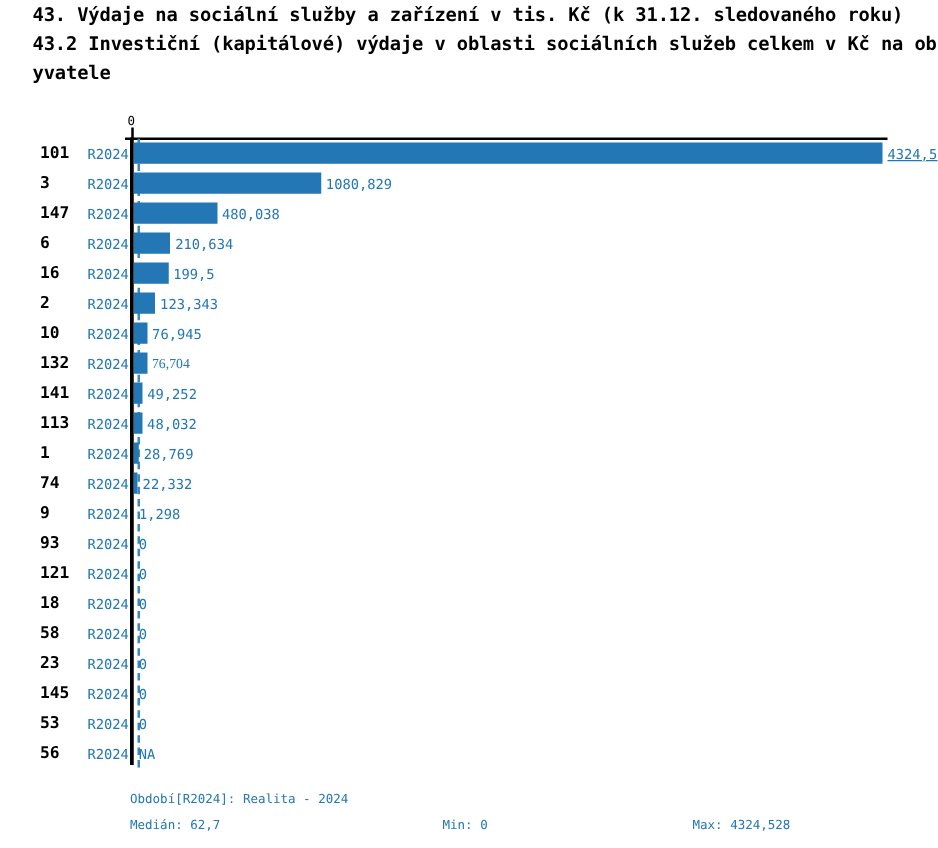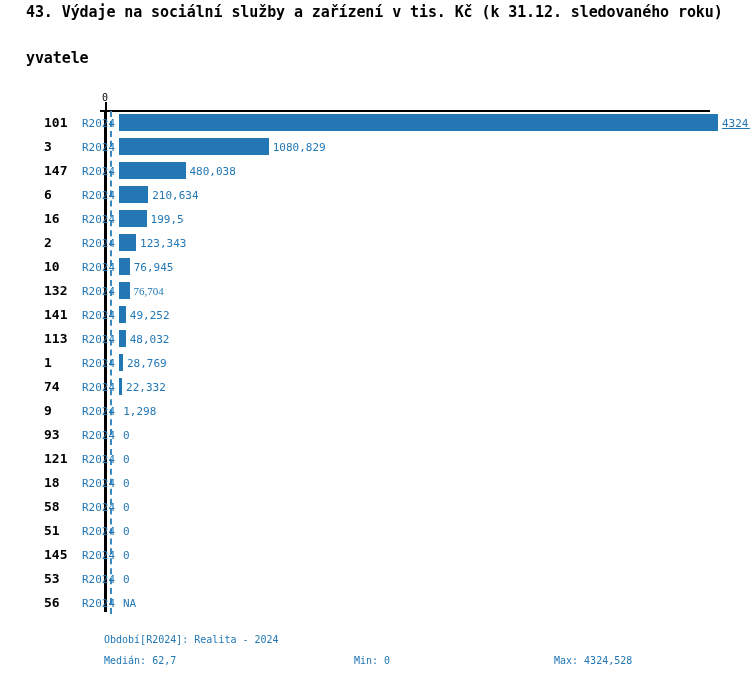--- a/index.html
+++ b/index.html
@@ -43,21 +43,21 @@
     width: 3px; height: 502px; background: #000000;
     z-index: 2;
   }
   .median-line {
     position: absolute; top: 111px;
     width: 0; height: 503px;
     border-left: 2px dashed #3a8ac0;
     z-index: 1;
   }
   .chart-row {
-    position: absolute; left: 12px; width: 672px; height: 24px;
+    position: absolute; left: 0; width: 672px; height: 24px;
   }
   .row-id {
     position: absolute; left: 8px; top: 3px;
     font-size: 13px; font-weight: bold; color: #000000;
     line-height: 16px; z-index: 3;
   }
   .row-series {
     position: absolute; left: 46px; top: 4px;
     font-size: 11px; color: #2277b4;
     line-height: 15px; z-index: 3;
@@ -80,20 +80,21 @@
   #footer-median { left: 80px; top: 655px; }
   #footer-min    { left: 330px; top: 655px; }
   #footer-max    { left: 530px; top: 655px; }
 </style>
 </head>
 <body>
 
 <div id="canvas">
 
   <div class="title-line" id="title1">43. Výdaje na sociální služby a zařízení v tis. Kč (k 31.12. sledovaného roku)</div>
+  <div class="title-line" id="title2">43.2 Investiční (kapitálové) výdaje v oblasti sociálních služeb celkem v Kč na ob</div>
   <div class="title-line" id="title3">yvatele</div>
 
 
   <div class="zero-label">0</div>
   <div class="zero-tick"></div>
   <div class="x-axis-line"></div>
   <div class="y-axis-line"></div>
   <div class="median-line" style="left: 86.3px;"></div>
 
   <div>
@@ -188,21 +189,21 @@
         <span class="row-id">18</span>
         <span class="row-series">R2024</span>
         <span class="row-value" style="left: 87px;">0</span>
       </div>
       <div class="chart-row" style="top: 495.5px;">
         <span class="row-id">58</span>
         <span class="row-series">R2024</span>
         <span class="row-value" style="left: 87px;">0</span>
       </div>
       <div class="chart-row" style="top: 519.5px;">
-        <span class="row-id">51</span>
+        <span class="row-id">23</span>
         <span class="row-series">R2024</span>
         <span class="row-value" style="left: 87px;">0</span>
       </div>
       <div class="chart-row" style="top: 543.5px;">
         <span class="row-id">145</span>
         <span class="row-series">R2024</span>
         <span class="row-value" style="left: 87px;">0</span>
       </div>
       <div class="chart-row" style="top: 567.5px;">
         <span class="row-id">53</span>

